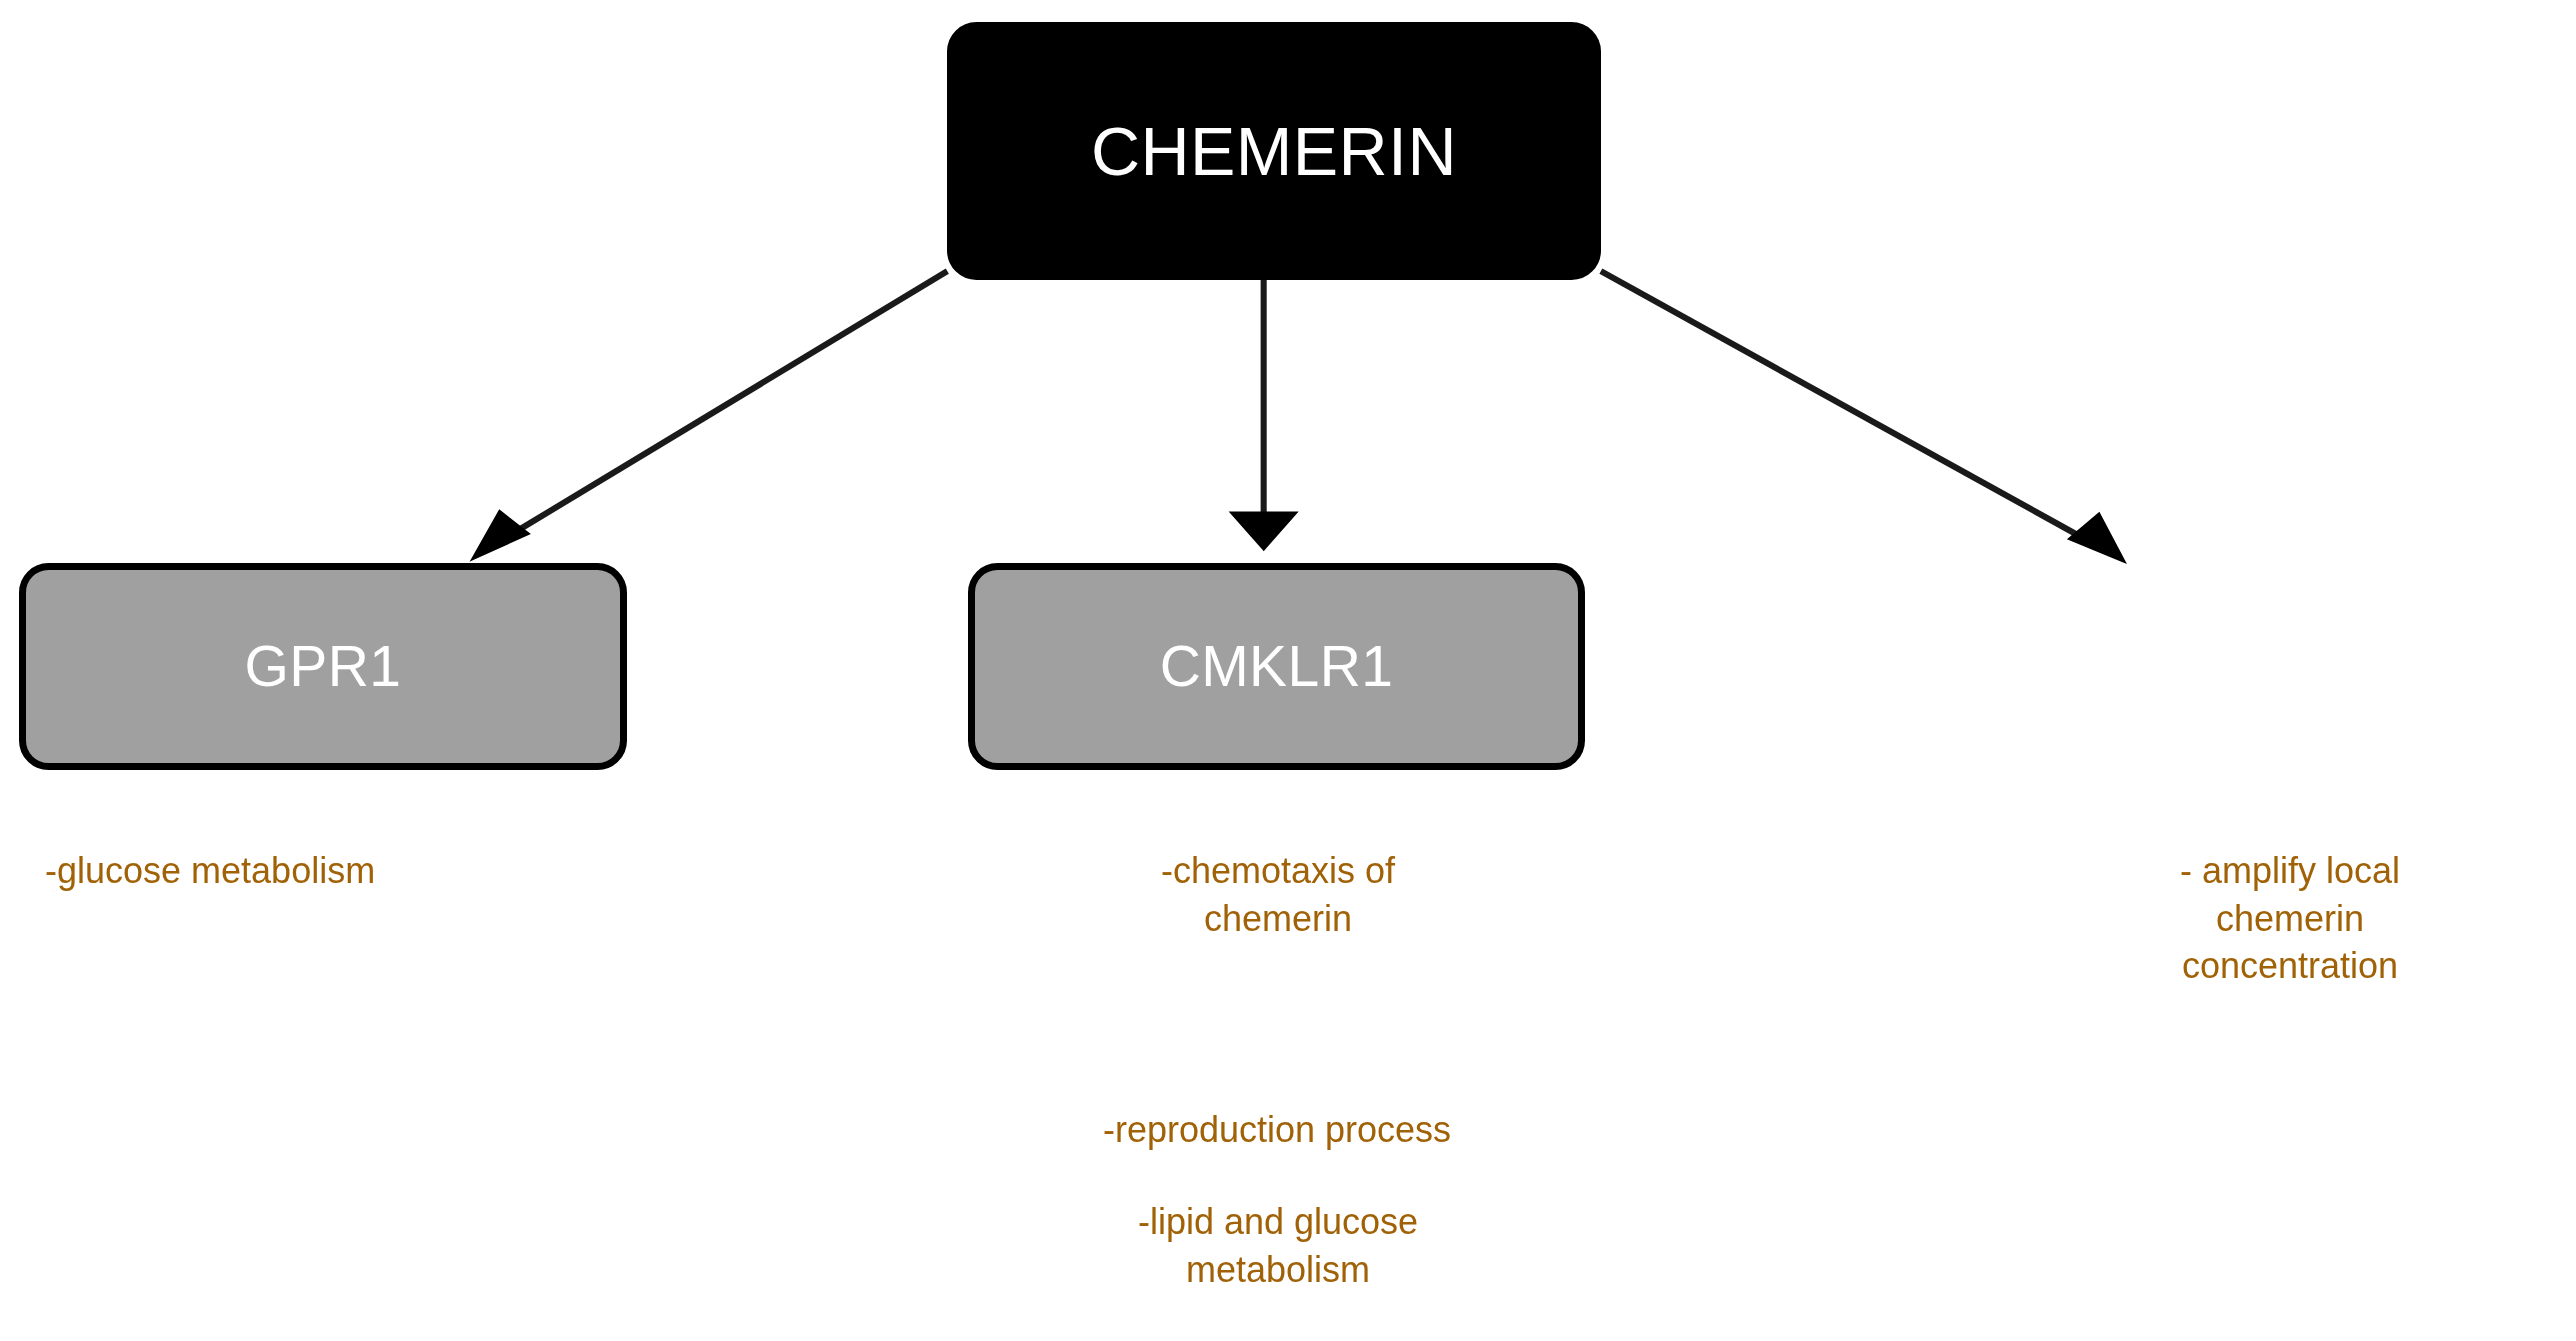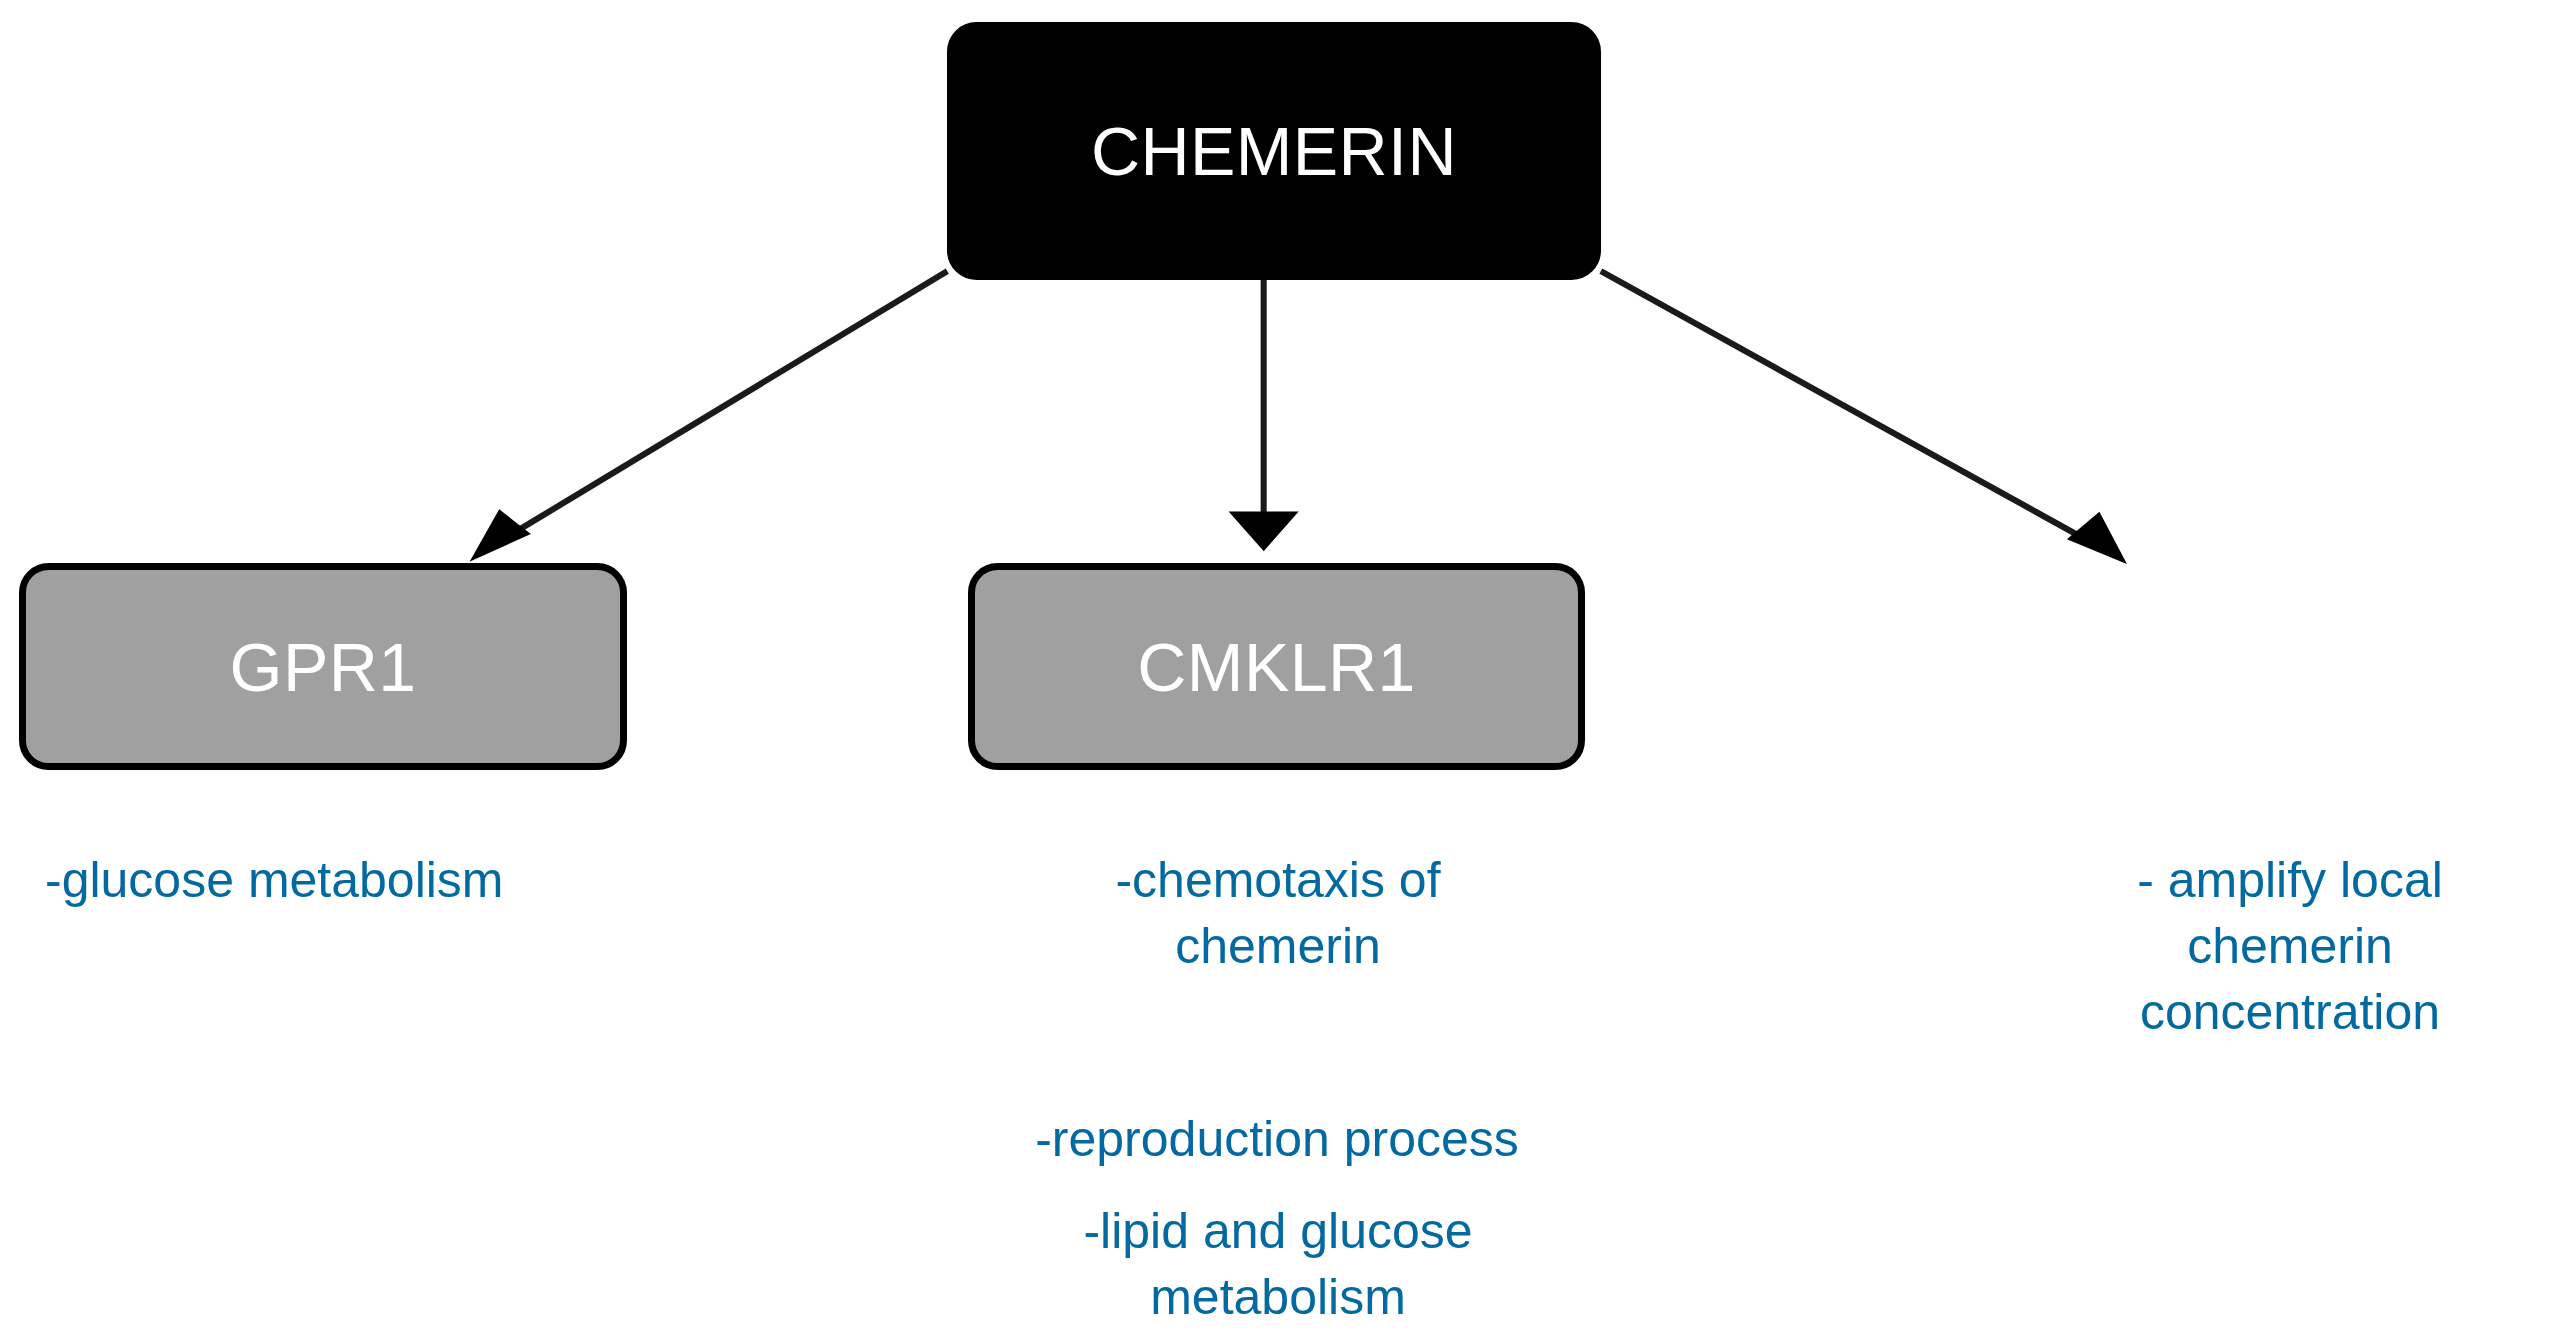--- a/index.html
+++ b/index.html
@@ -58,32 +58,32 @@
   }
 
   .node-receptor {
     background: #a0a0a0;
     border: 7.8px solid #000000;
     border-radius: 29.5px;
     top: 563px;
     height: 207px;
   }
   .node-receptor .node-label {
-    font-size: 68px;
+    font-size: 57px;
   }
 
   .node-gpr1   { left: 19px;   width: 608px; }
   .node-cmklr1 { left: 968px; top: 563px; width: 617px; height: 207px; }
   .node-ccrl2  { left: 1954px; width: 603px; }
 
   
   .annotation {
     position: absolute;
-    color: #0369a1;
-    font-size: 50px;
+    color: #a16207;
+    font-size: 36px;
     line-height: 1.32;
     white-space: pre-line;
   }
   .annotation.left-align  { text-align: left; }
   .annotation.center-align{ text-align: center; }
 
   .ann-gpr1   { left: 45px;   top: 847px;  width: 539px; }
 
   .ann-cmklr1-1 { left: 991px; top: 847px;  width: 574px; }
   .ann-cmklr1-2 { left: 973px; top: 1059px; width: 608px; margin-top: 47px; }

